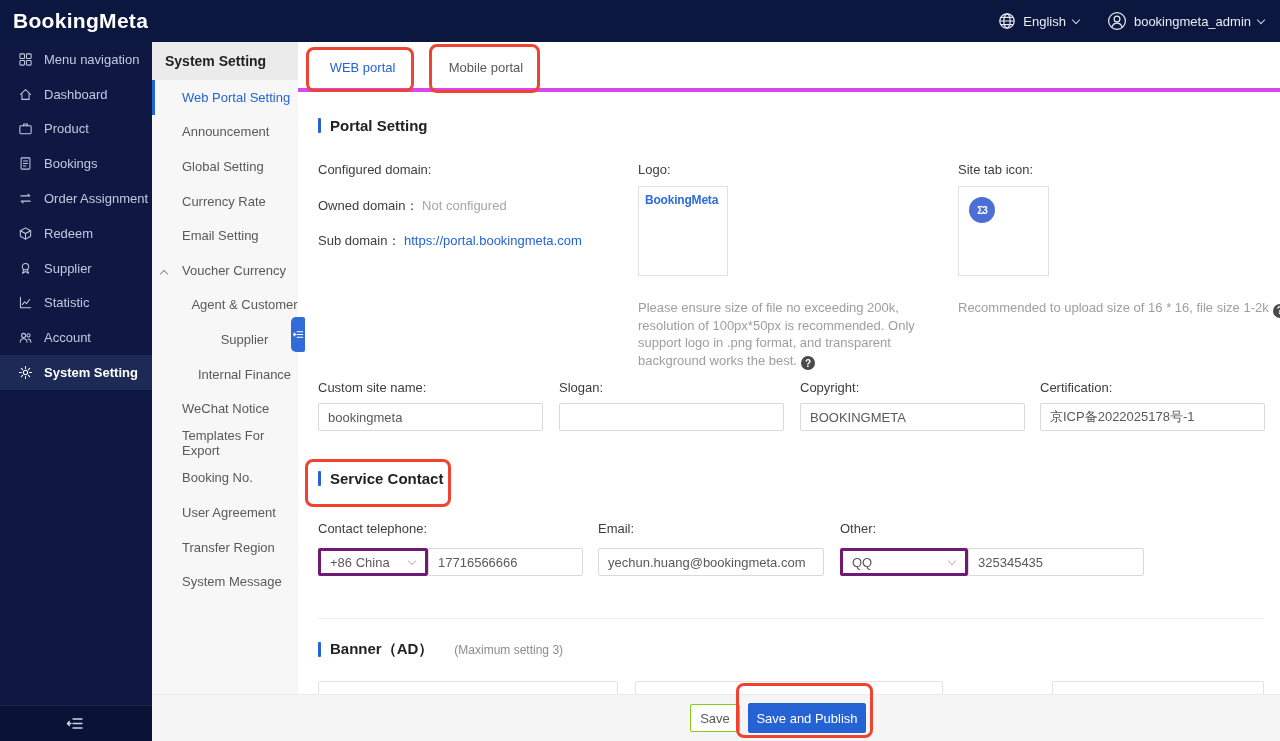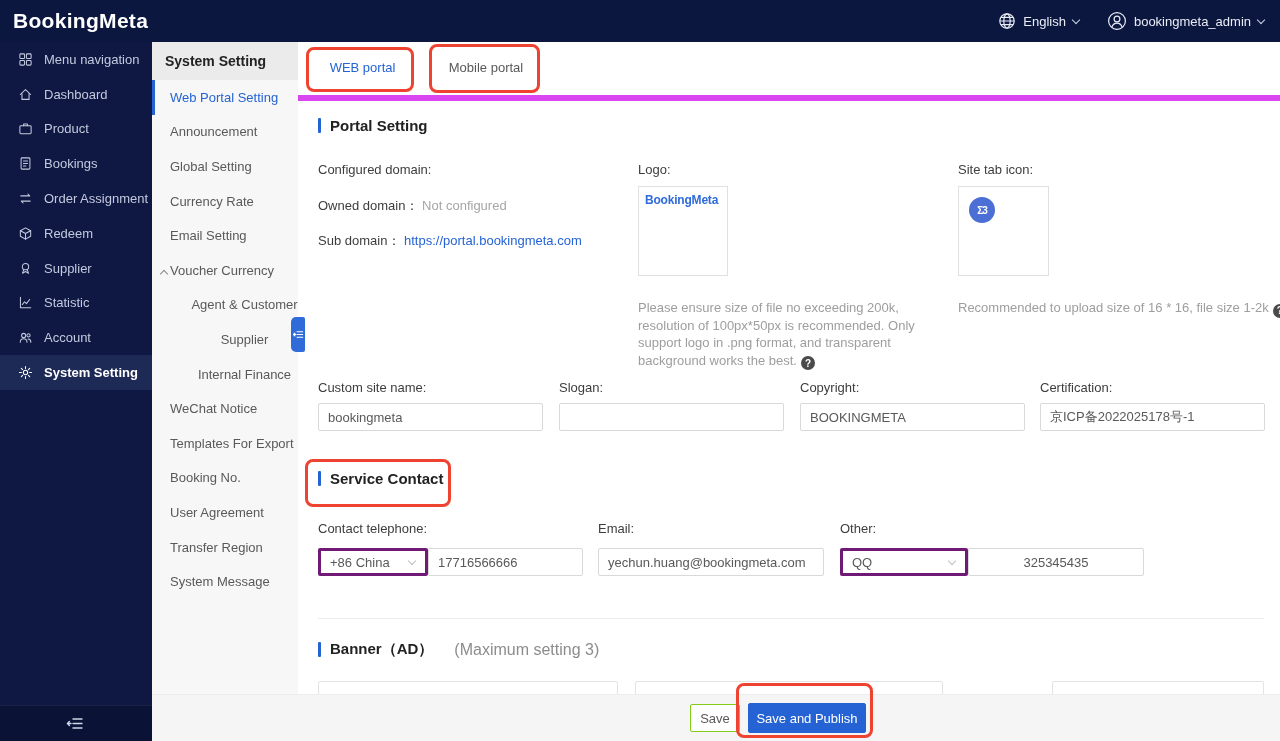--- a/index.html
+++ b/index.html
@@ -19,52 +19,52 @@
   .sidebar { position:absolute; left:0; top:42px; width:152px; height:699px; background:#0e1843; z-index:12; }
   .nav-item { height:34.8px; display:flex; align-items:center; gap:11px; padding-left:18px; color:#c3cade; font-size:13px; cursor:pointer; }
   .nav-item svg { width:15px; height:15px; stroke:currentColor; fill:none; stroke-width:1.1; stroke-linecap:round; stroke-linejoin:round; flex:0 0 15px; }
   .nav-item.active { background:#1e2a56; color:#ffffff; font-weight:700; }
   .sidebar-footer { position:absolute; left:0; bottom:0; width:152px; height:36px; background:#0a1336; border-top:1px solid rgba(255,255,255,.07); display:flex; align-items:center; padding-left:66px; cursor:pointer; }
   .sidebar-footer svg { width:19px; height:19px; stroke:#cfd6e8; fill:none; stroke-width:1.4; stroke-linecap:round; stroke-linejoin:round; }
 
   
   .submenu { position:absolute; left:152px; top:42px; width:146px; height:699px; background:#f7f7f7; z-index:8; }
   .submenu-header { height:38px; background:#ebebeb; display:flex; align-items:center; padding-left:13px; font-size:14px; font-weight:700; color:#222; }
-  .sub-item { position:relative; height:34.6px; display:flex; align-items:center; padding-left:18px; font-size:13px; color:#595959; cursor:pointer; }
+  .sub-item { position:relative; height:34.6px; display:flex; align-items:center; padding-left:30px; font-size:13px; color:#595959; cursor:pointer; }
   .sub-item.active { color:#2563d4; box-shadow:inset 3px 0 0 #2563d4; }
   .sub-item.child { padding-left:39px;justify-content:center; }
   .sub-item .chv-up { position:absolute; left:9px; top:15px; }
 
   .handle { position:absolute; left:291px; top:317px; width:14px; height:35px; background:#2f6bd9; border-radius:5px 2px 2px 5px; z-index:25; display:flex; align-items:center; justify-content:center; cursor:pointer; }
   .handle svg { width:11px; height:11px; stroke:#fff; stroke-width:1.3; fill:none; stroke-linecap:round; stroke-linejoin:round; }
 
   
   .main { position:absolute; left:298px; top:42px; width:982px; height:699px; background:#fff; }
-  .tabbar { position:absolute; left:0; top:0; width:100%; height:59px; border-bottom:6px solid #d946ef;text-decoration:underline; }
+  .tabbar { position:absolute; left:0; top:0; width:100%; height:50px; border-bottom:4px solid #d946ef;text-decoration:underline; }
   .tab { position:absolute; top:0; height:50px; display:flex; align-items:center; font-size:13px; color:#595959; cursor:pointer; }
   .tab.active { color:#2563d4; font-weight:500; }
   .tab1 { left:27px; width:75px; justify-content:center; }
   .tab2 { left:150px; width:76px; justify-content:center; }
   .tab-underline { position:absolute; left:27px; top:47px; width:76px; height:2.5px; background:#2563d4; }
 
   .sec-title { position:absolute; display:flex; align-items:center; gap:9px; font-size:15px; font-weight:700; color:#222; }
   .sec-bar { width:3px; height:15px; background:#2563d4; border-radius:1px; }
   .lbl { position:absolute; font-size:13px; color:#3d3d3d; }
   .muted { color:#a6a6a6; }
   .link { color:#2563d4; cursor:pointer; }
   .upload-box { position:absolute; width:90px; height:90px; background:#fff; border:1px solid #e0e0e0; cursor:pointer; }
   .logo-in-box { position:absolute; left:6px; top:6px; font-size:12px; font-weight:700; color:#2f6bd9; letter-spacing:-.2px; }
   .fav-circle { position:absolute; left:10px; top:10px; width:26px; height:26px; border-radius:50%; background:#4c6fd6; color:#fff; font-size:10px; font-weight:700; display:flex; align-items:center; justify-content:center; letter-spacing:-1px; }
   .help { position:absolute; font-size:13px; color:#9e9e9e; line-height:17.5px; }
   .qicon { display:inline-flex; width:14px; height:14px; border-radius:50%; background:#4a4a4a; color:#fff; font-size:10px; font-weight:700; align-items:center; justify-content:center; vertical-align:-2px; margin-left:4px; cursor:pointer; }
   .inp { position:absolute; height:28px; border:1px solid #d9d9d9; border-radius:2px; background:#fff; font-size:13px; color:#595959; padding:0 9px; font-family:"Liberation Sans", sans-serif; outline:none; }
   .sel { position:absolute; height:28px; border:3px solid #701a75; border-radius:2px; background:#fff; font-size:13px; color:#595959; display:flex; align-items:center; padding:0 9px; cursor:pointer; }
   .sel .chv { position:absolute; right:10px; border-color:#bfbfbf; }
   .divider { position:absolute; height:1px; background:#ececec; }
-  .banner-note { font-size:16px; font-weight:400; color:#8c8c8c; margin-left:12px; }
+  .banner-note { font-size:12px; font-weight:400; color:#8c8c8c; margin-left:12px; }
   .banner-box { position:absolute; height:42px; border:1px solid #e3e3e3; border-radius:2px; background:#fff; z-index:1; }
 
   
   .footer { position:absolute; left:152px; right:0; bottom:0; height:47px; background:#f5f5f5; border-top:1px solid #ececec; z-index:10; }
   .btn { position:absolute; display:flex; align-items:center; justify-content:center; font-size:13px; border-radius:2px; cursor:pointer; font-family:"Liberation Sans", sans-serif; }
   .btn-save { left:538px; top:9px; width:50px; height:28px; background:#fff; border:1px solid #84cc16; color:#595959; }
   .btn-primary { left:596px; top:8px; width:118px; height:30px; background:#2563d4; border:1px solid #2563d4; color:#fff; }
 
   
   .anno { position:absolute; border:3px solid #ee4330; border-radius:8px; z-index:40; pointer-events:none; }
@@ -300,21 +300,21 @@
     <div class="sel" style="left:20px; top:506px; width:110px;">
       <span>+86 China</span>
       <span class="chv"></span>
     </div>
     <input class="inp" style="left: 130px; top: 506px; width: 155px;" value="17716566666">
     <input class="inp" style="left: 300px; top: 506px; width: 226px;" value="yechun.huang@bookingmeta.com">
     <div class="sel" style="left:542px; top:506px; width:128px;">
       <span>QQ</span>
       <span class="chv"></span>
     </div>
-    <input class="inp" style="left: 670px; top: 506px; width: 176px; text-align: center;" value="325345435">
+    <input class="inp" style="left: 670px; top: 506px; width: 176px;" value="325345435">
 
     <div class="divider" style="left:20px; top:576px; width:946px;"></div>
 
     <div class="sec-title" style="left:20px; top:598px;">
       <span class="sec-bar"></span>
       <span>Banner（AD）</span>
       <span class="banner-note">(Maximum setting 3)</span>
     </div>
     <div class="banner-box" style="left:20px; top:639px; width:300px;"></div>
     <div class="banner-box" style="left:337px; top:639px; width:308px;"></div>

